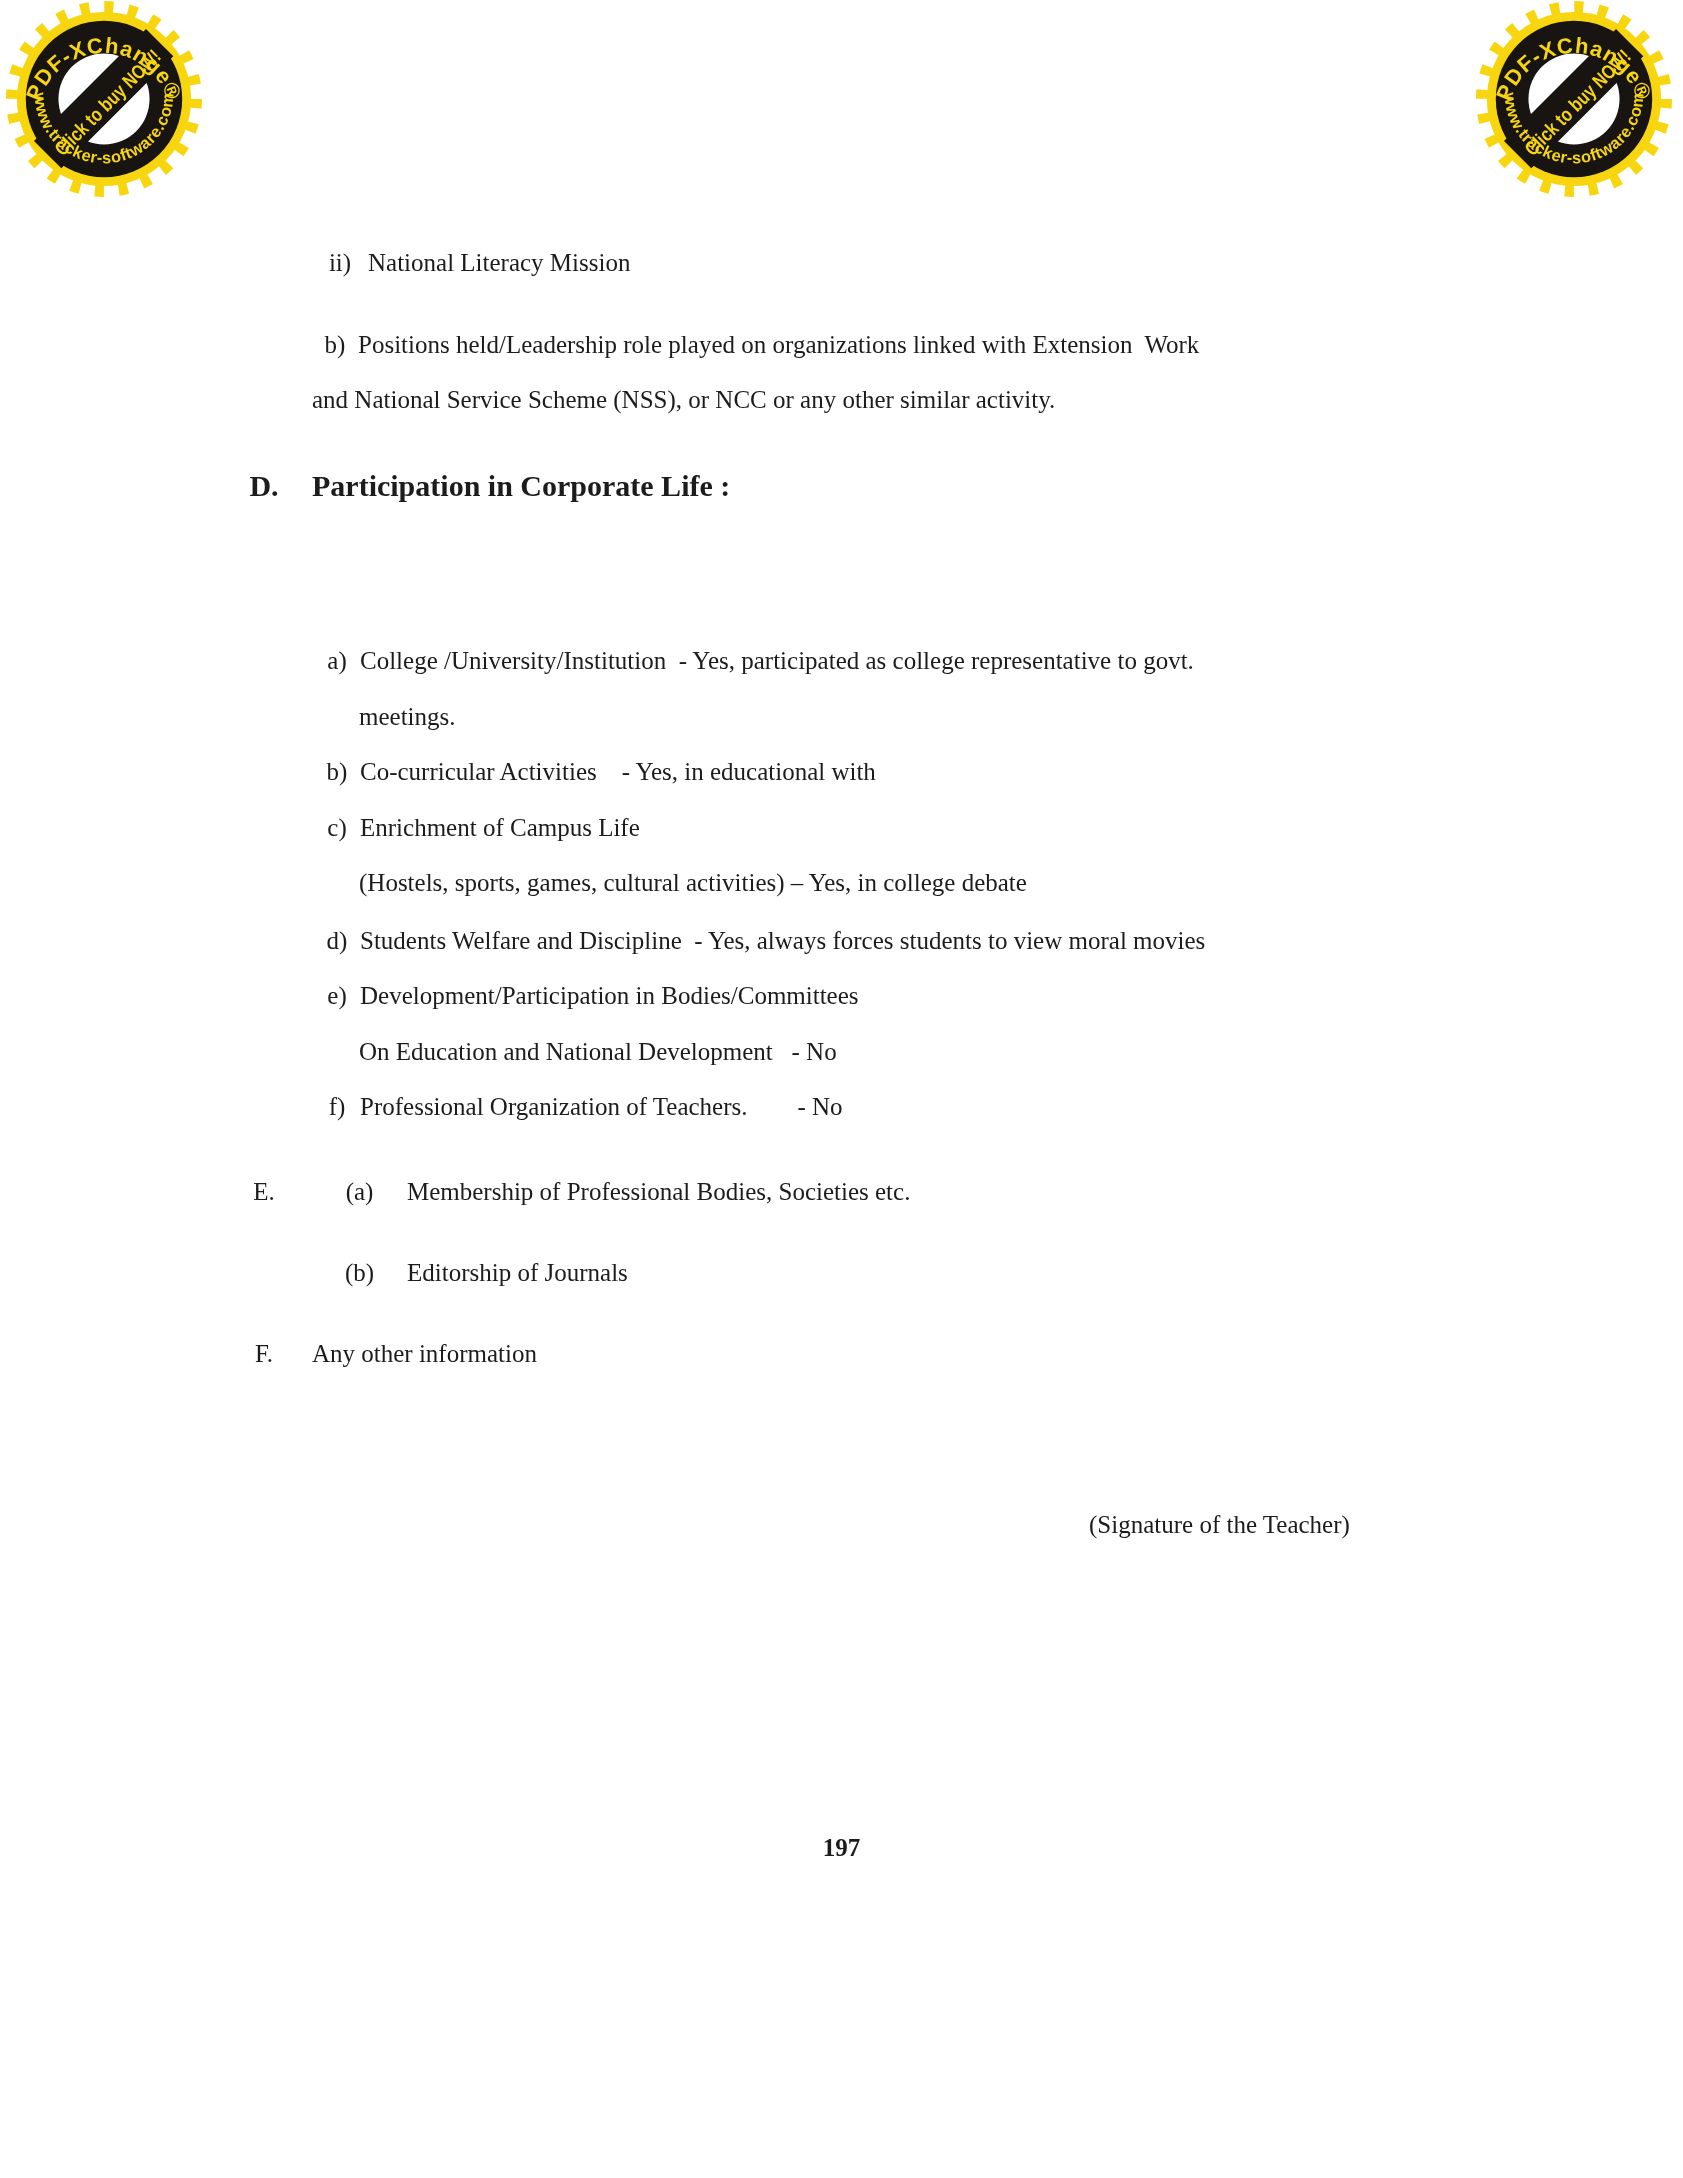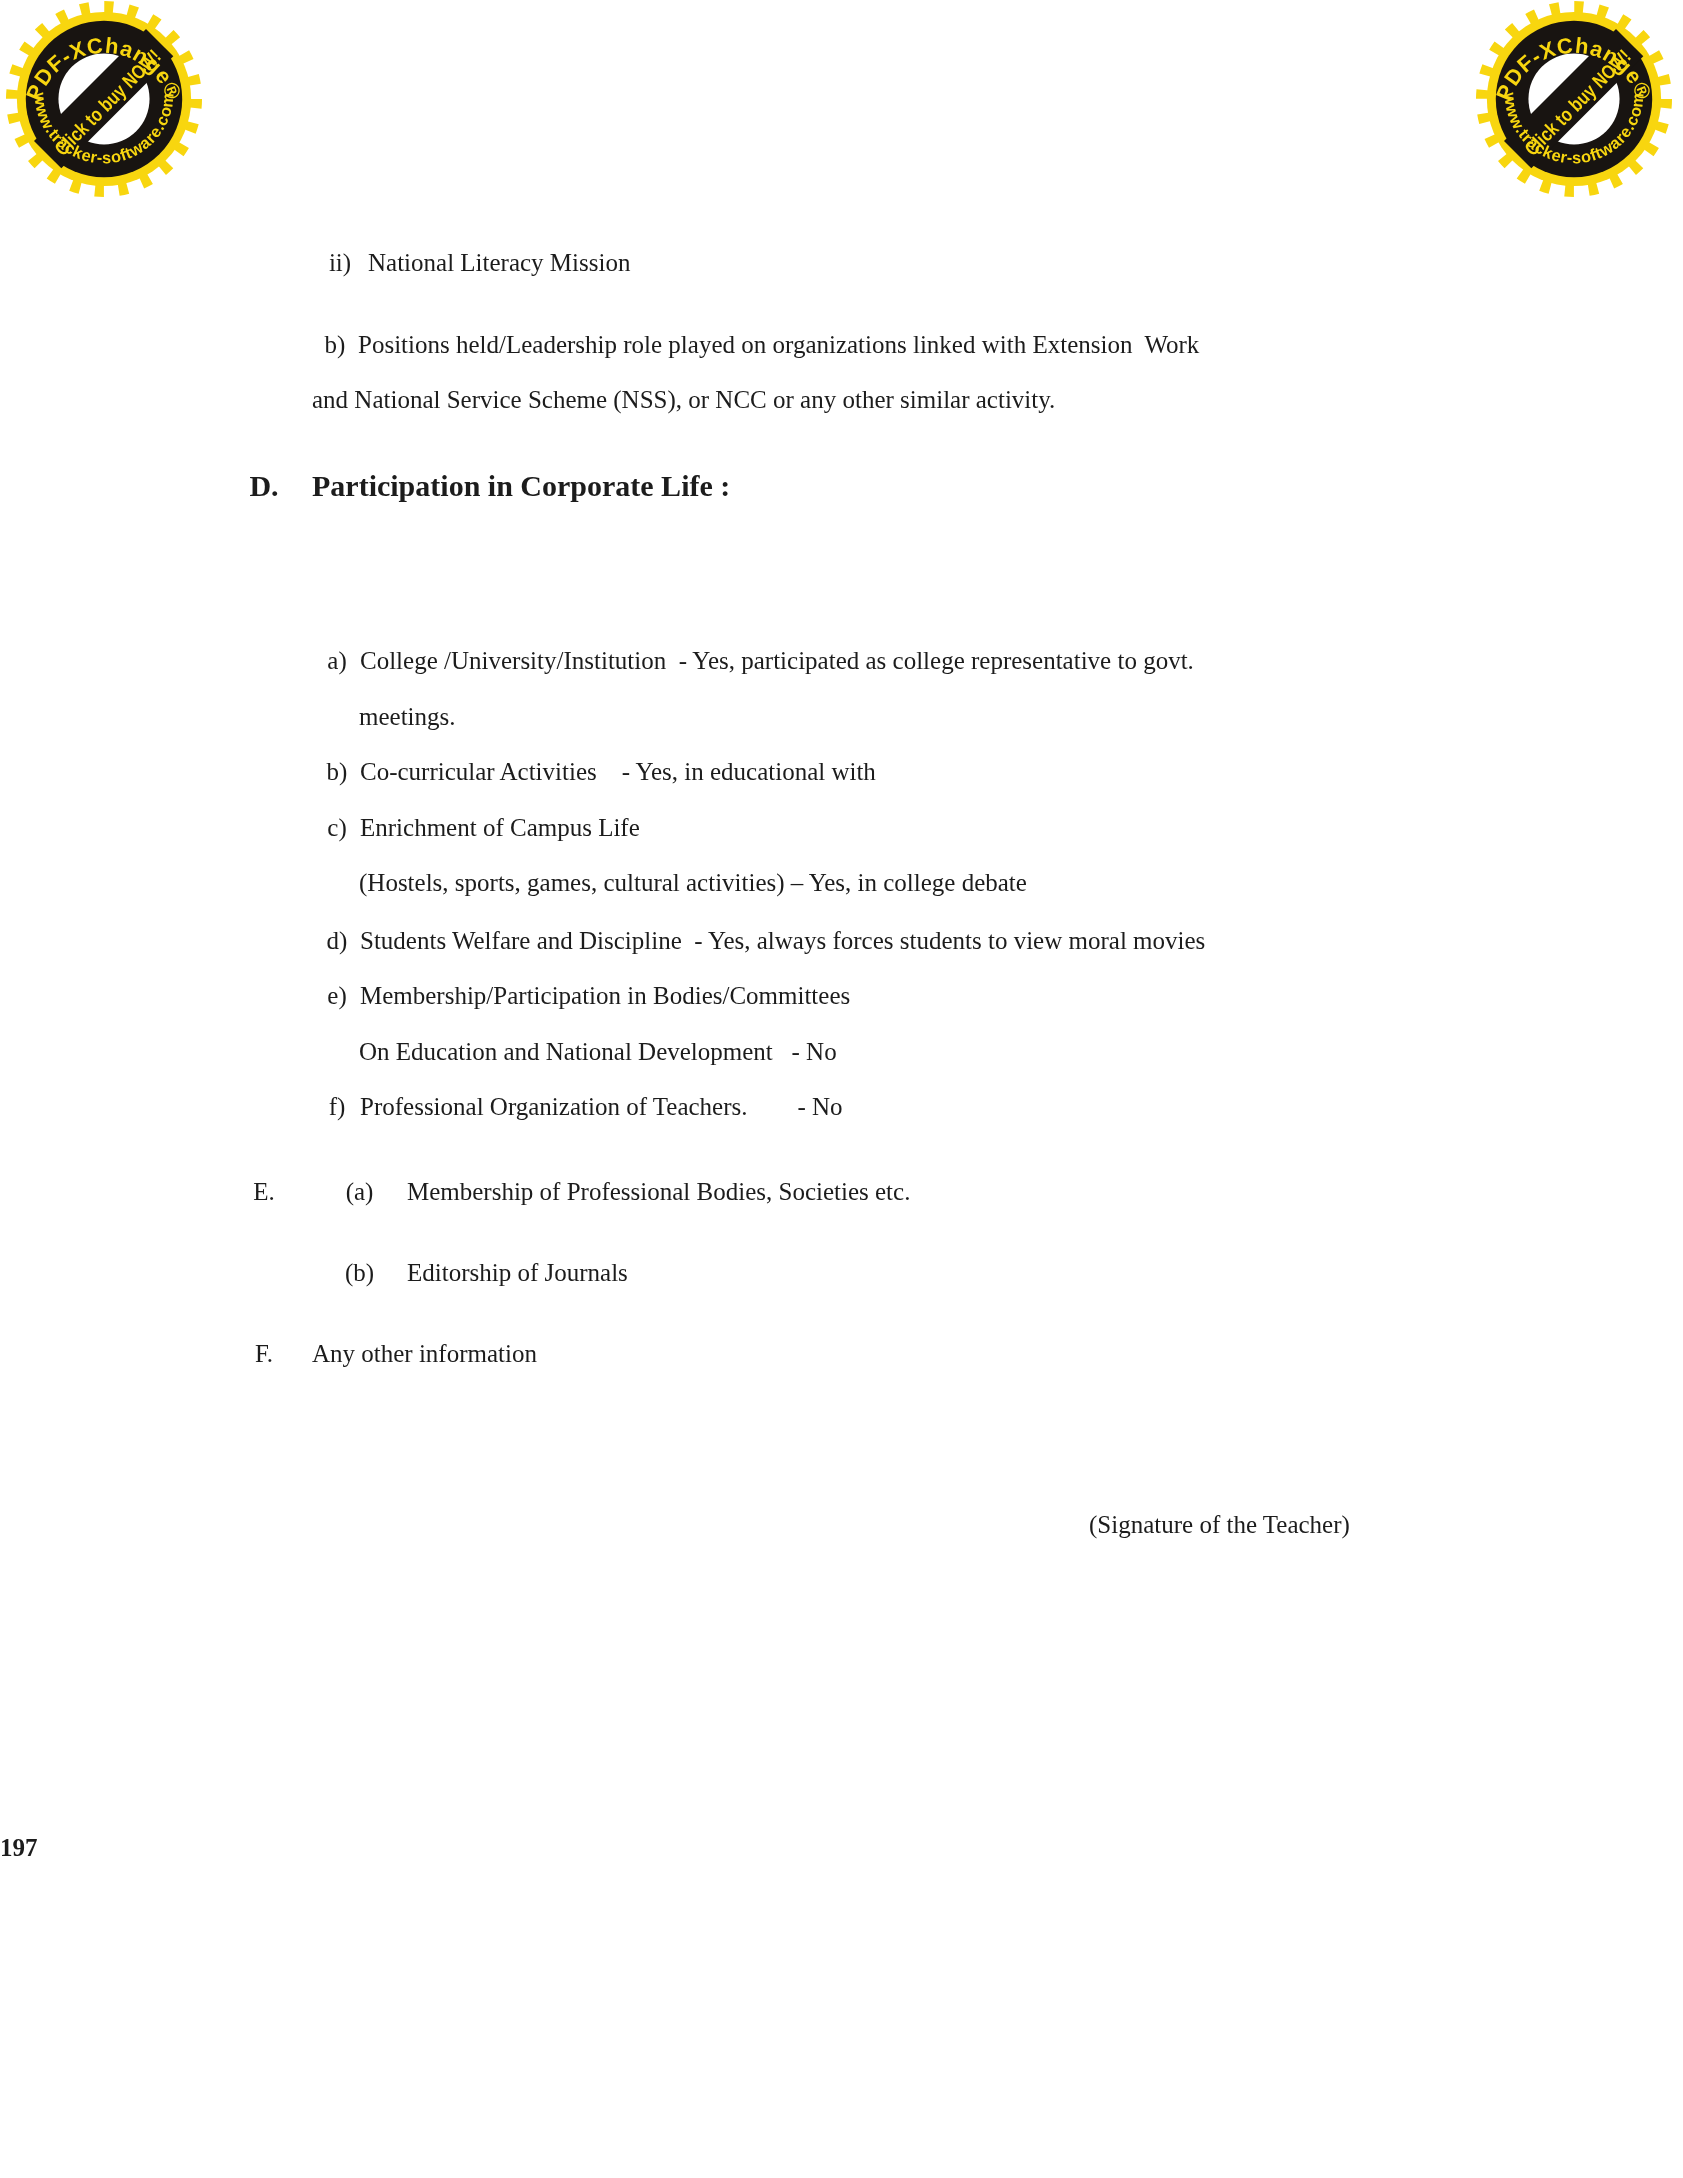--- a/index.html
+++ b/index.html
@@ -16,21 +16,21 @@
     font-size:25px;
     line-height:1.15;
     white-space:pre;
   }
   .lbl{display:inline-block;white-space:pre;text-align:center;}
   .w46{width:46px}
   .w57{width:56px}
   .w96{width:95px}
   .w97{width:96px}
   .heading{font-size:30px;font-weight:bold;}
-  .center{left:0;width:1683px;text-align:left;}
+  .center{left:0;width:1683px;text-align:center;}
   .bold{font-weight:bold;}
   .stamp{position:absolute;width:198px;height:198px;}
   .stamp-left{left:5px;top:0px;}
   .stamp-right{left:1475px;top:0px;}
   .defs-holder{position:absolute;width:0;height:0;overflow:hidden;}
 </style>
 </head>
 <body>
 
 <div class="page">
@@ -77,21 +77,21 @@
   <div class="ln" style="top:647px;left:314px"><span class="lbl w46">a)</span><span>College /University/Institution  - Yes, participated as college representative to govt.</span></div>
   <div class="ln" style="top:703px;left:359px"><span>meetings.</span></div>
 
   <div class="ln" style="top:758px;left:314px"><span class="lbl w46">b)</span><span>Co-curricular Activities    - Yes, in educational with</span></div>
 
   <div class="ln" style="top:814px;left:314px"><span class="lbl w46">c)</span><span>Enrichment of Campus Life</span></div>
   <div class="ln" style="top:927px;left:314px"><span class="lbl w46">d)</span><span>Students Welfare and Discipline  - Yes, always forces students to view moral movies</span></div>
 
   <div class="ln" style="top:869px;left:359px"><span>(Hostels, sports, games, cultural activities) – Yes, in college debate</span></div>
 
-  <div class="ln" style="top:982px;left:314px"><span class="lbl w46">e)</span><span>Membership/Participation in Bodies/Committees</span></div>
+  <div class="ln" style="top:982px;left:314px"><span class="lbl w46">e)</span><span>Development/Participation in Bodies/Committees</span></div>
   <div class="ln" style="top:1038px;left:359px"><span>On Education and National Development   - No</span></div>
 
   <div class="ln" style="top:1093px;left:314px"><span class="lbl w46">f)</span><span>Professional Organization of Teachers.        - No</span></div>
 
   <div class="ln" style="top:1178px;left:216px"><span class="lbl w97">E.</span><span class="lbl w96">(a)</span><span>Membership of Professional Bodies, Societies etc.</span></div>
   <div class="ln" style="top:1259px;left:312px"><span class="lbl w96">(b)</span><span>Editorship of Journals</span></div>
 
   <div class="ln" style="top:1340px;left:216px"><span class="lbl w97">F.</span><span>Any other information</span></div>
 
   <div class="ln" style="top:1511px;left:1089px"><span>(Signature of the Teacher)</span></div>

